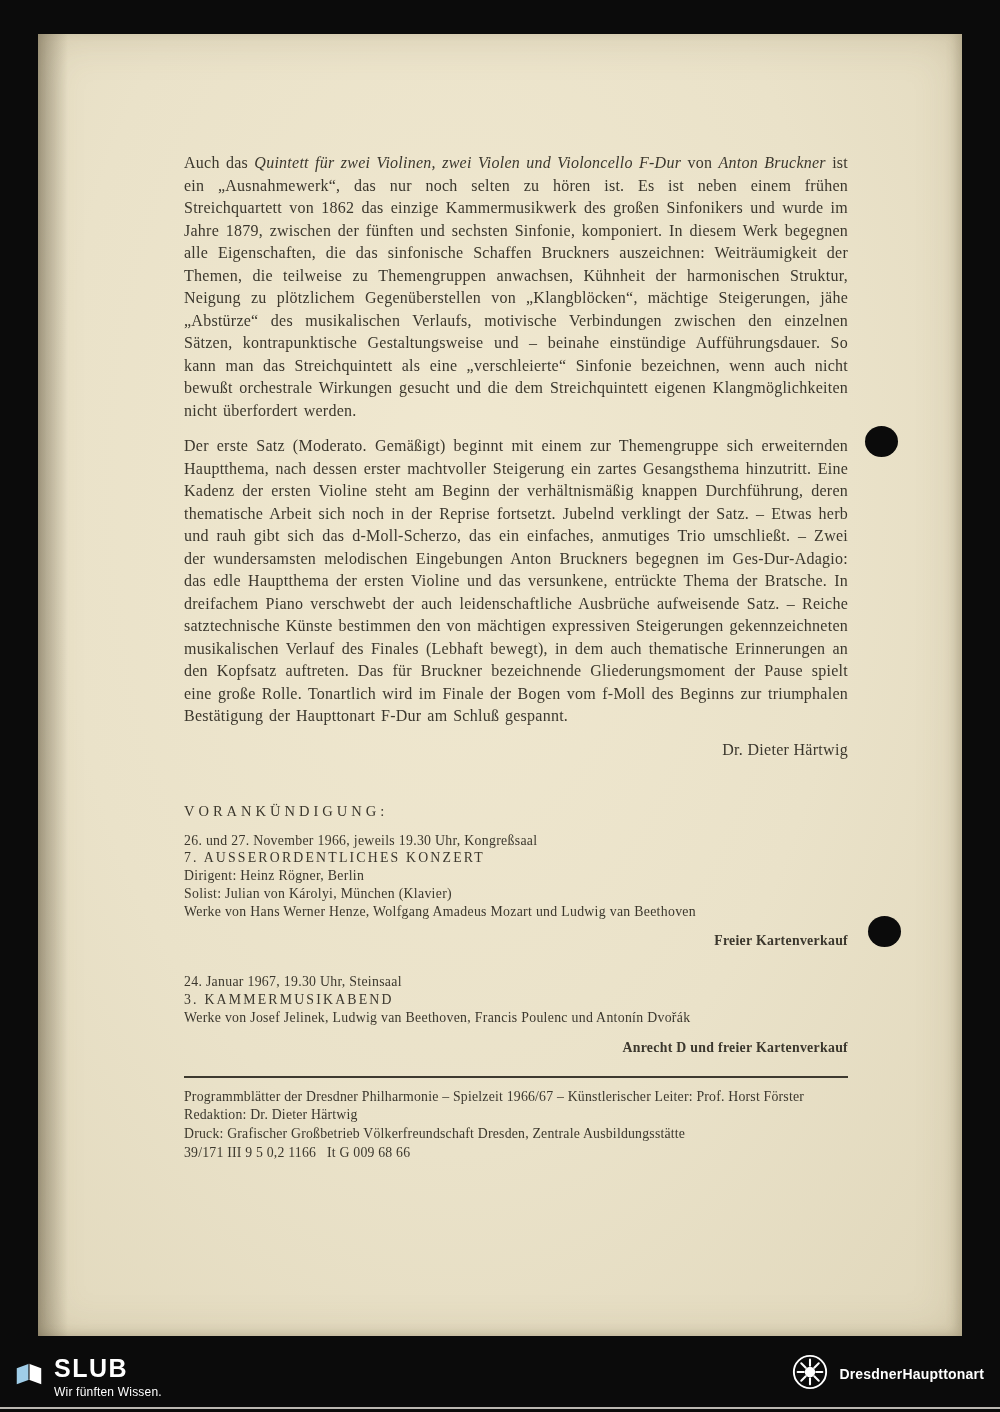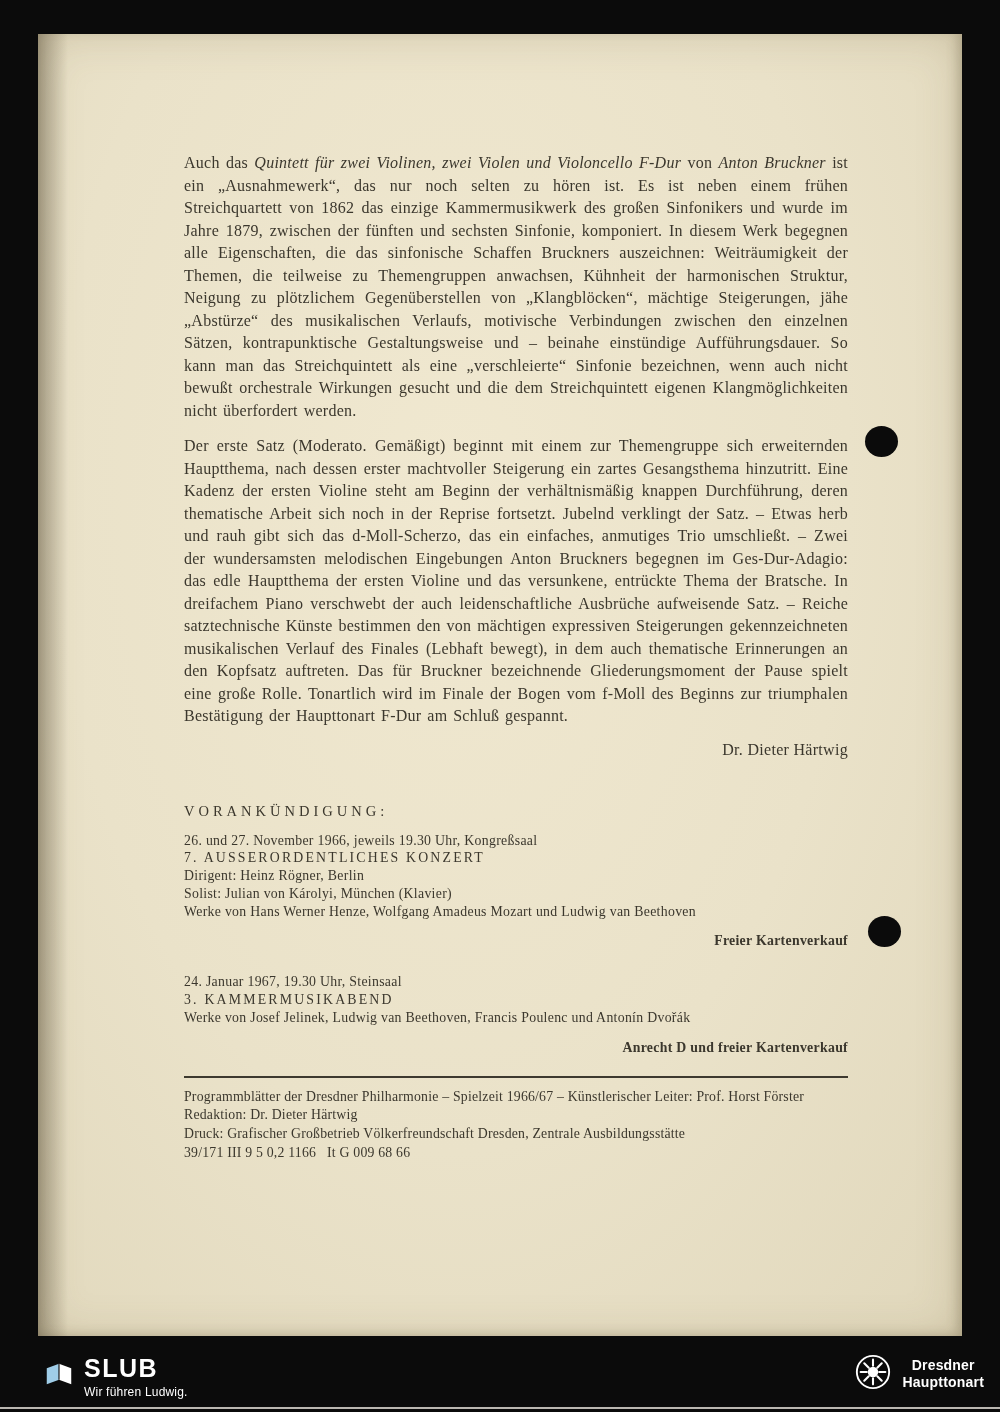--- a/index.html
+++ b/index.html
@@ -87,35 +87,35 @@
     position:absolute; left:0; right:0; bottom:0; height:76px;
     background:#0b0b0b;
     font-family:"Liberation Sans", sans-serif;
     color:#ffffff;
   }
   .edge-line {
     position:absolute; left:0; right:0; bottom:3px; height:2px;
     background:#d9d6cf; opacity:0.85;
   }
   .slub {
-    position:absolute; left:43px; bottom:13px;
+    position:absolute; left:13px; bottom:13px;
     display:flex; align-items:flex-start; gap:9px;
   }
   .slub-icon { display:block; margin-top:2px; }
   .slub-text { display:flex; flex-direction:column; }
   .slub-name {
     font-size:25px; font-weight:bold; letter-spacing:1.5px; line-height:25px;
   }
   .slub-tag { font-size:12px; margin-top:4px; letter-spacing:0.2px; }
 
   .dp {
     position:absolute; right:16px; bottom:17px;
     display:flex; align-items:center; gap:10px;
   }
-  .dp-text { display:flex; flex-direction:column;text-align:center; }
+  .dp-text { display:flex; flex-direction:row; }
   .dp-text span { font-size:14px; font-weight:bold; line-height:17px; letter-spacing:0.2px; }
 </style>
 </head>
 <body>
 
 <div class="stage">
 
   <div class="page">
     <div class="punch punch-1"></div>
     <div class="punch punch-2"></div>
@@ -164,21 +164,21 @@
     <div class="slub">
       <span class="slub-icon">
         <svg width="32" height="32" viewBox="0 0 34 34" aria-hidden="true">
           <path d="M17 6 L30 11 L30 28 L17 23 Z" fill="#ffffff"></path>
           <path d="M17 6 L4 11 L4 28 L17 23 Z" fill="#9fcde8"></path>
           <path d="M17 6 L17 23" stroke="#0b0b0b" stroke-width="1.2"></path>
         </svg>
       </span>
       <span class="slub-text">
         <span class="slub-name">SLUB</span>
-        <span class="slub-tag">Wir führen Ludwig.</span>
+        <span class="slub-tag">Wir fünften Wissen.</span>
       </span>
     </div>
 
     <div class="dp">
       <span class="dp-icon">
         <svg width="38" height="38" viewBox="0 0 40 40" aria-hidden="true">
           <circle cx="20" cy="20" r="17" fill="none" stroke="#ffffff" stroke-width="2"></circle>
           <circle cx="20" cy="20" r="5.5" fill="#ffffff"></circle>
           <path d="M20 7 V13.5 M20 26.5 V33 M7 20 H13.5 M26.5 20 H33 M10.8 10.8 L15.5 15.5 M24.5 24.5 L29.2 29.2 M29.2 10.8 L24.5 15.5 M15.5 24.5 L10.8 29.2" stroke="#ffffff" stroke-width="2.2" stroke-linecap="round"></path>
         </svg>

